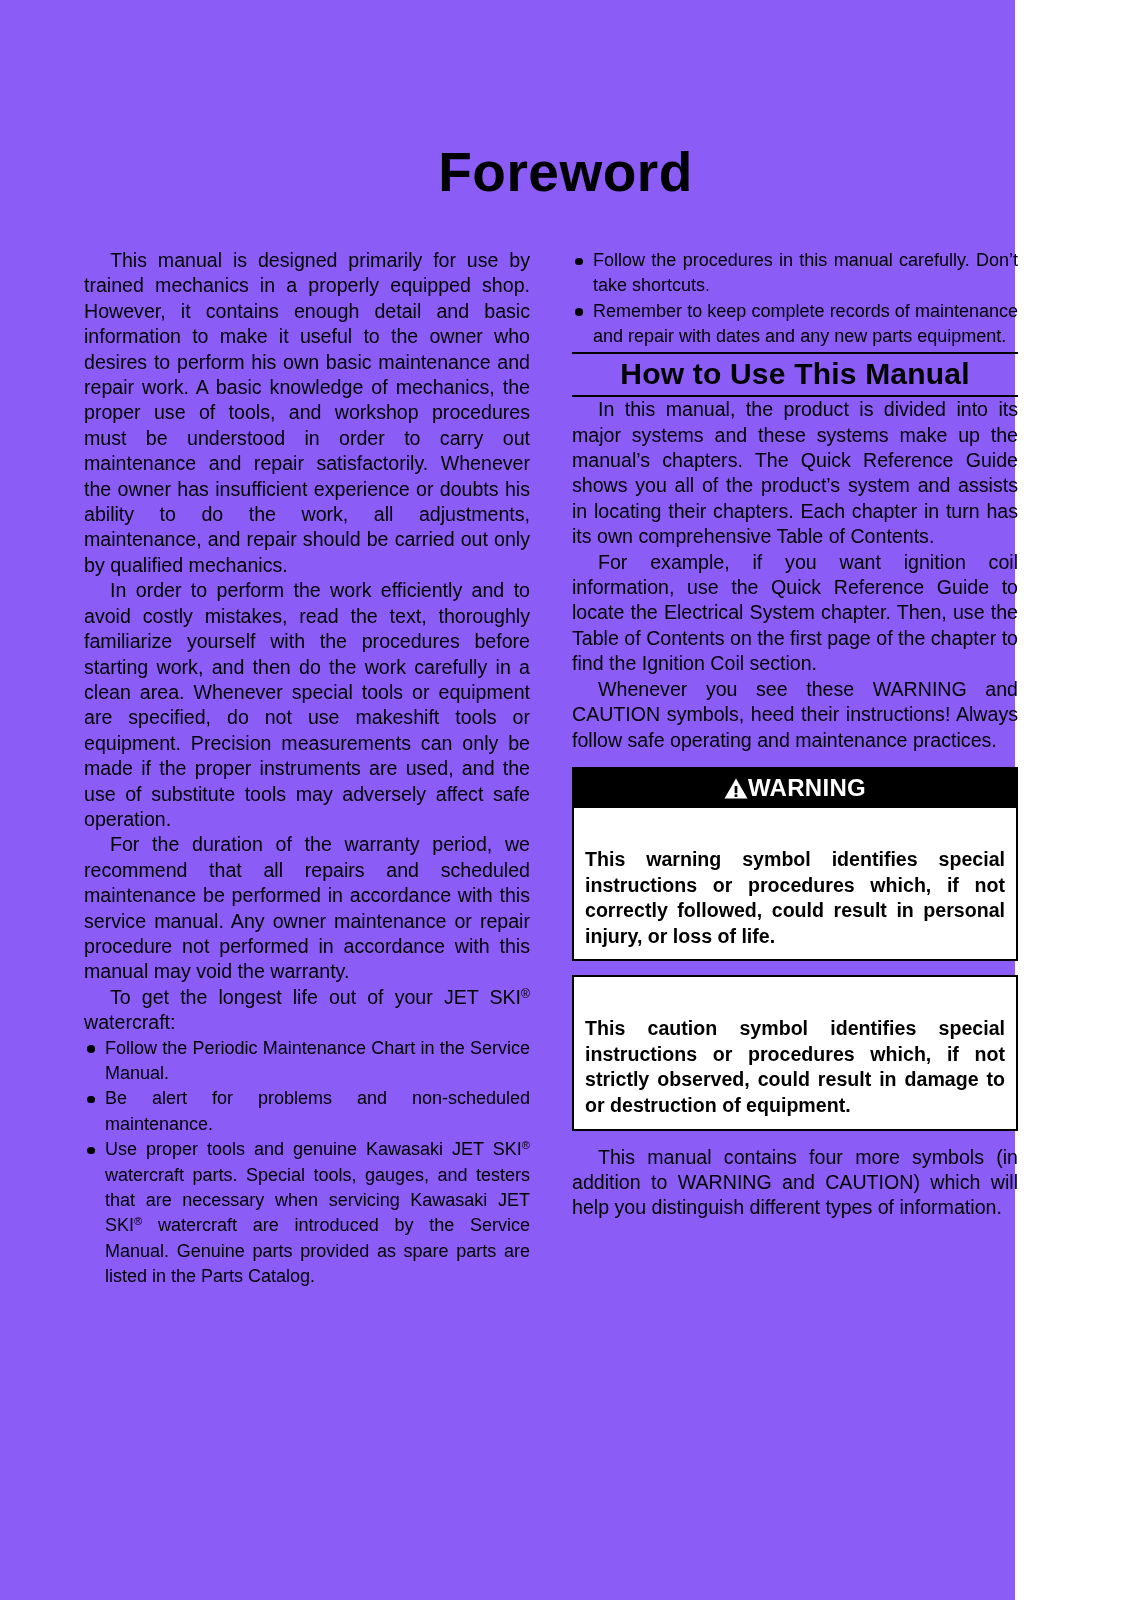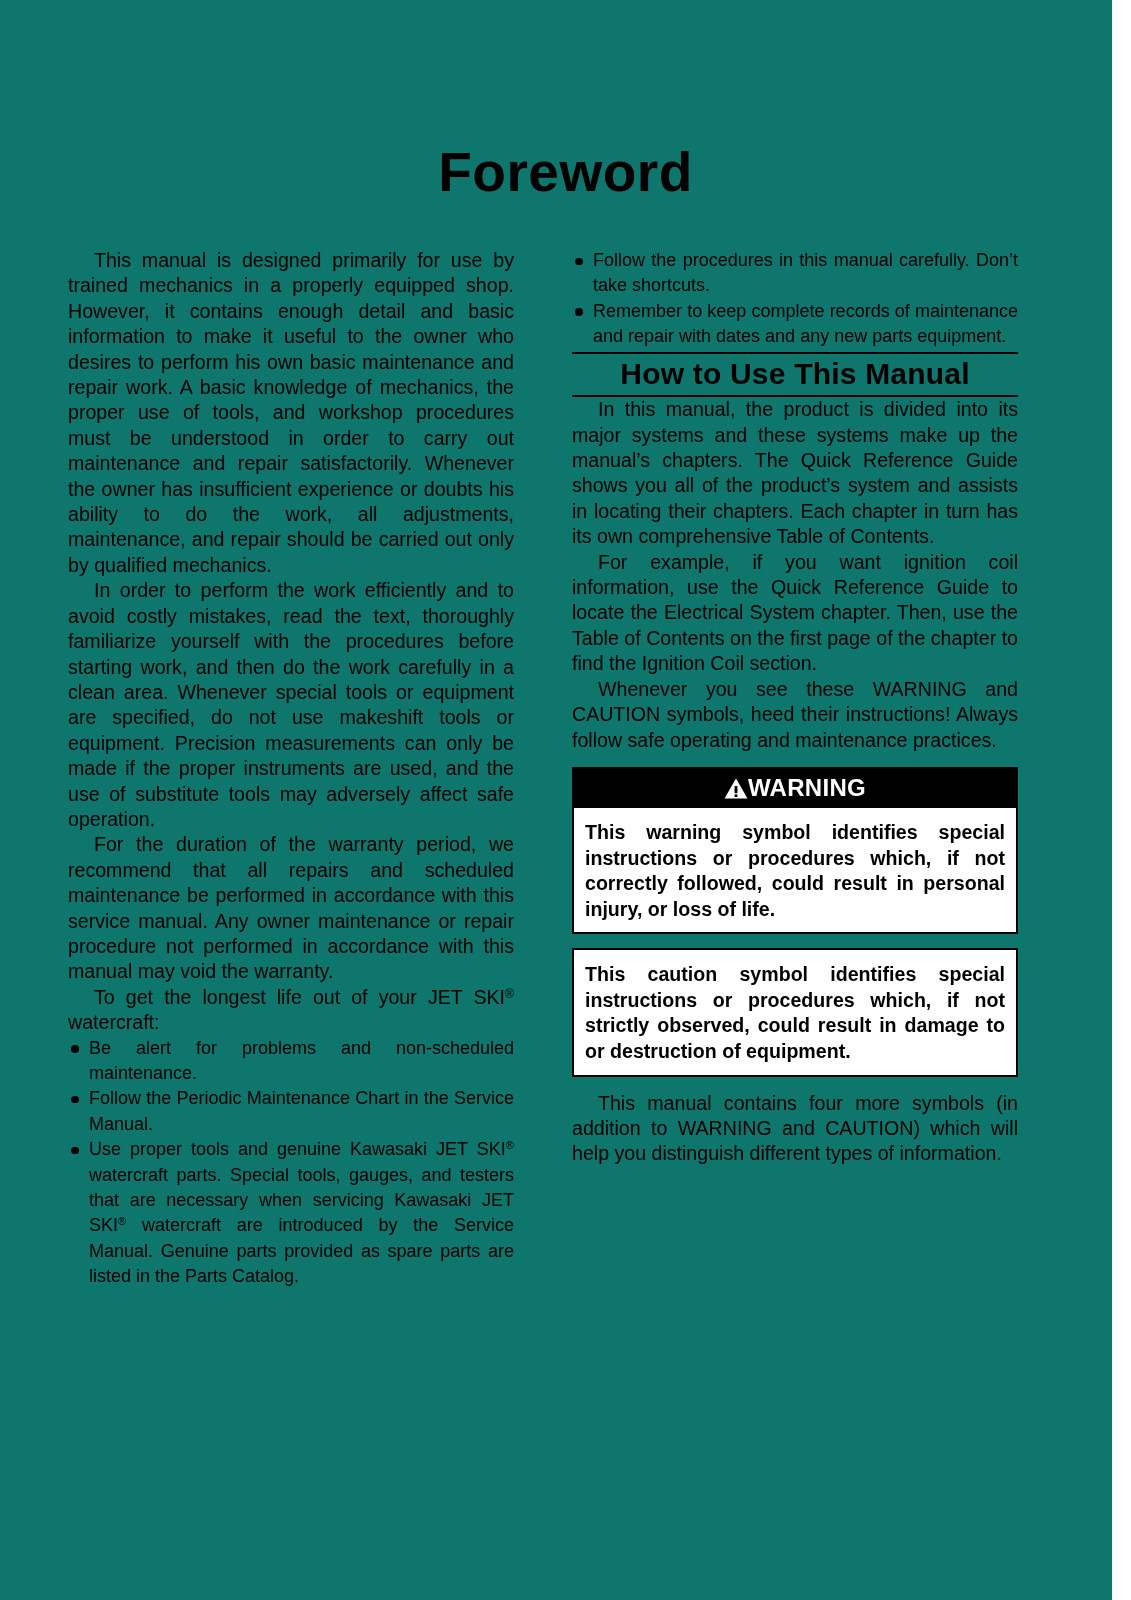--- a/index.html
+++ b/index.html
@@ -12,23 +12,23 @@
     height: 1600px;
     position: relative;
     font-family: "Liberation Sans", sans-serif;
     color: #000000;
     overflow: hidden;
   }
 
   .page {
     position: absolute;
     left: 0; top: 0;
-    width: 1112px;
+    width: 1015px;
     height: 1600px;
-    background: #0f766e;
+    background: #8b5cf6;
   }
 
   
   .page-title {
     position: absolute;
     left: 0;
     top: 108px;
     width: 1131px;
     text-align: center;
     font-size: 55px;
@@ -43,21 +43,21 @@
     left: 68px;
     top: 248px;
     width: 995px;
     height: 1100px;
   }
   .col {
     position: absolute;
     top: 0;
     width: 446px;
   }
-  .col-left  { left: 0px; }
+  .col-left  { left: 16px; }
   .col-right { left: 504px; }
 
   
   p.body {
     margin: 0;
     font-size: 19.6px;
     line-height: 25.4px;
     text-align: justify;
     text-justify: inter-word;
     -webkit-hyphens: none;
@@ -146,20 +146,21 @@
     position: relative;
     top: 1px;
   }
   .notice-body {
     padding: 12px 11px 10px 11px;
     font-size: 19.6px;
     line-height: 25.6px;
     font-weight: bold;
     text-align: justify;
     text-justify: inter-word;
+    margin-top: 27px;
   }
   .notice-body p { margin: 0; }
   .sp-14 { height: 14px; }
 </style>
 </head>
 <body>
 
 <div class="page">
 
   <h1 class="page-title">Foreword</h1>
@@ -171,24 +172,24 @@
       <p class="body indent">This manual is designed primarily for use by trained mechanics in a properly equipped shop. However, it contains enough detail and basic information to make it useful to the owner who desires to perform his own basic maintenance and repair work.  A basic knowledge of mechanics, the proper use of tools, and workshop procedures must be understood in order to carry out maintenance and repair satisfactorily.  Whenever the owner has insufficient experience or doubts his ability to do the work, all adjustments, maintenance, and repair should be carried out only by qualified mechanics.</p>
 
       <p class="body indent">In order to perform the work efficiently and to avoid costly mistakes, read the text, thoroughly familiarize yourself with the procedures before starting work, and then do the work carefully in a clean area. Whenever special tools or equipment are specified, do not use makeshift tools or equipment.  Precision measurements can only be made if the proper instruments are used, and the use of substitute tools may adversely affect safe operation.</p>
 
       <p class="body indent"><span class="b">For the duration of the warranty period,</span><span> we recommend that all repairs and scheduled maintenance be performed in accordance with this service manual. Any owner maintenance or repair procedure not performed in accordance with this manual may void the warranty.</span></p>
 
       <p class="body indent"><span>To get the longest life out of your JET SKI</span><sup class="reg">®</sup><span> watercraft:</span></p>
 
       <ul class="bullets">
         <li>
+            <span>Follow the Periodic Maintenance Chart in the Service Manual.</span>
+          </li>
+        <li>
             <span>Be alert for problems and non-scheduled maintenance.</span>
-          </li>
-        <li>
-            <span>Follow the Periodic Maintenance Chart in the Service Manual.</span>
           </li>
         <li>
             <span><span>Use proper tools and genuine Kawasaki JET SKI</span><sup class="reg">®</sup><span> watercraft parts. Special tools, gauges, and testers that are necessary when servicing Kawasaki JET SKI</span><sup class="reg">®</sup><span> watercraft are introduced by the Service Manual. Genuine parts provided as spare parts are listed in the Parts Catalog.</span></span>
           </li>
       </ul>
 
     </div>
 
     <div class="col col-right">
 

